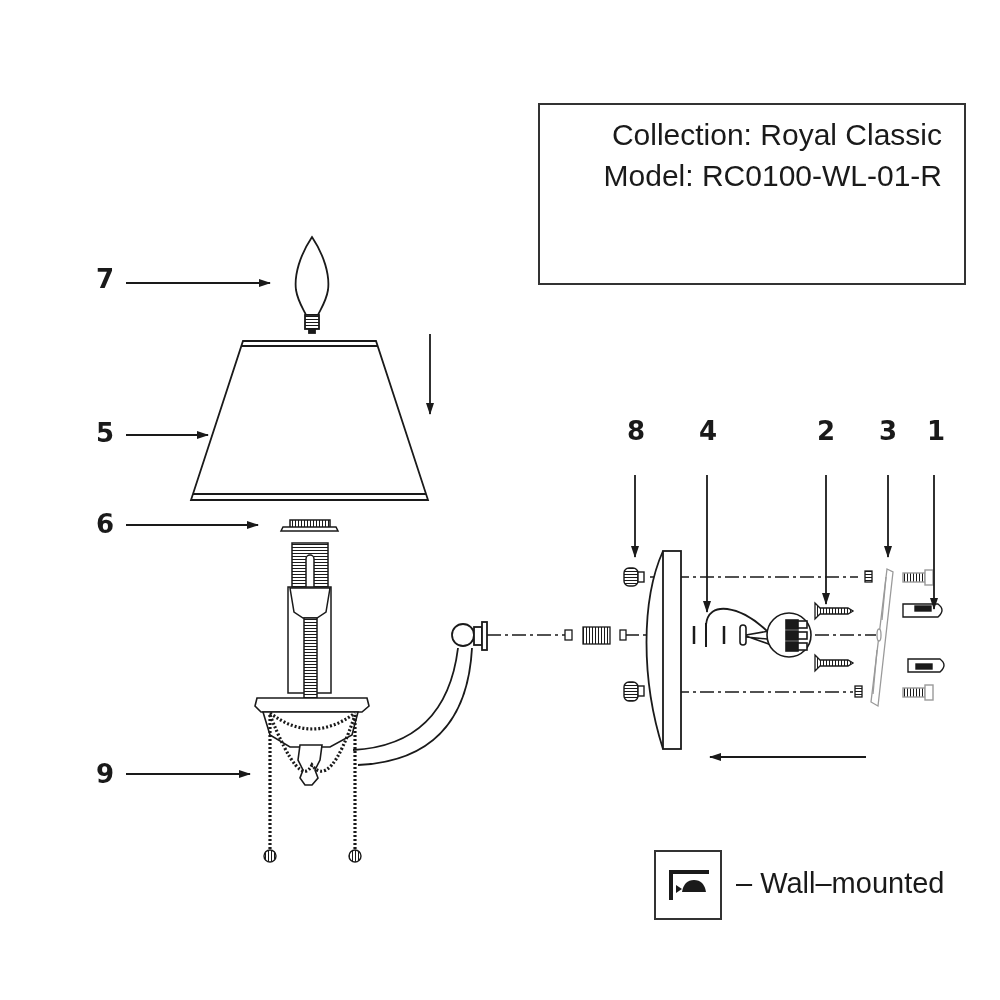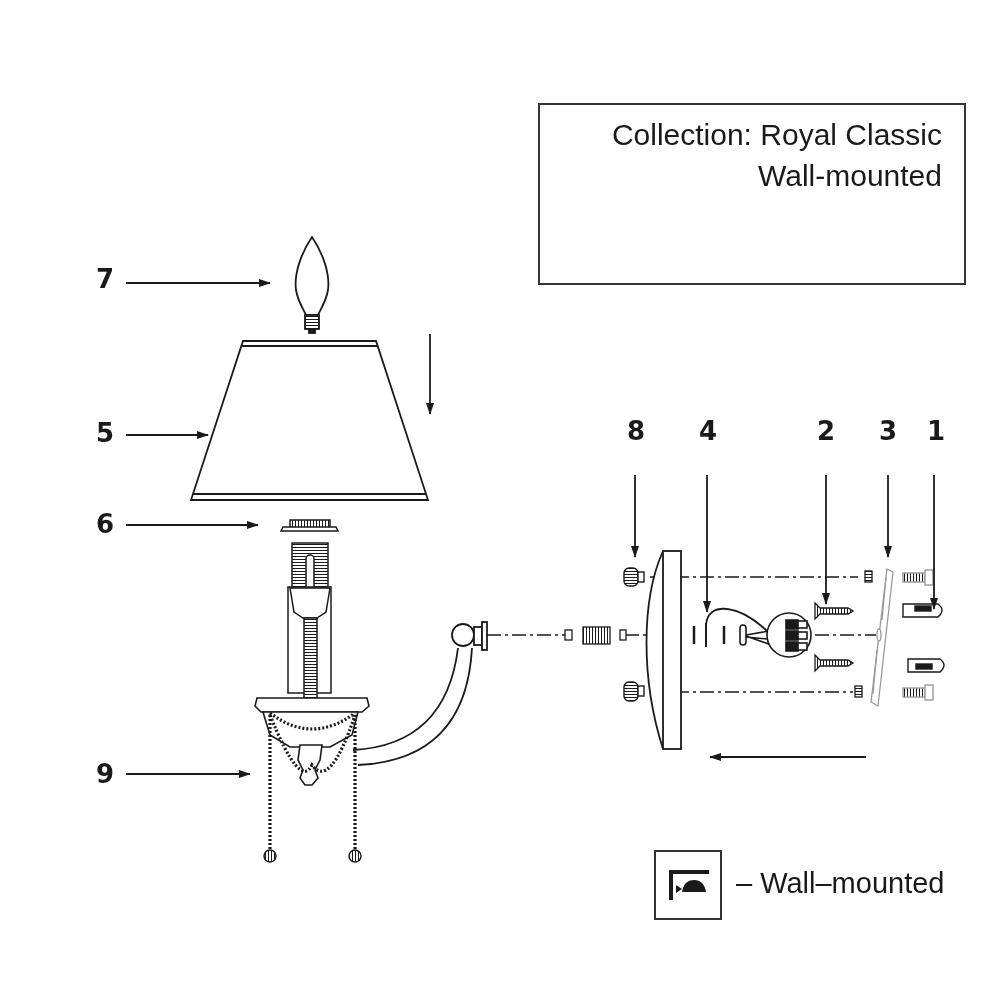--- a/index.html
+++ b/index.html
@@ -17,21 +17,21 @@
                      border: 2px solid #333; box-sizing: border-box; }
   .legend-label { position: absolute; left: 82px; top: 17px; font-size: 29px; white-space: nowrap; }
 </style>
 </head>
 <body>
 
 <div id="stage">
 
   <div class="info-box">
     <span class="info-line">Collection: Royal Classic</span>
-    <span class="info-line">Wall-mounted</span>
+    <span class="info-line">Model: RC0100-WL-01-R</span>
   </div>
 
   <span class="callout" style="left:96px; top:264px;">7</span>
   <span class="callout" style="left:96px; top:418px;">5</span>
   <span class="callout" style="left:96px; top:509px;">6</span>
   <span class="callout" style="left:96px; top:759px;">9</span>
 
   <span class="callout" style="left:627px; top:416px;">8</span>
   <span class="callout" style="left:699px; top:416px;">4</span>
   <span class="callout" style="left:817px; top:416px;">2</span>

